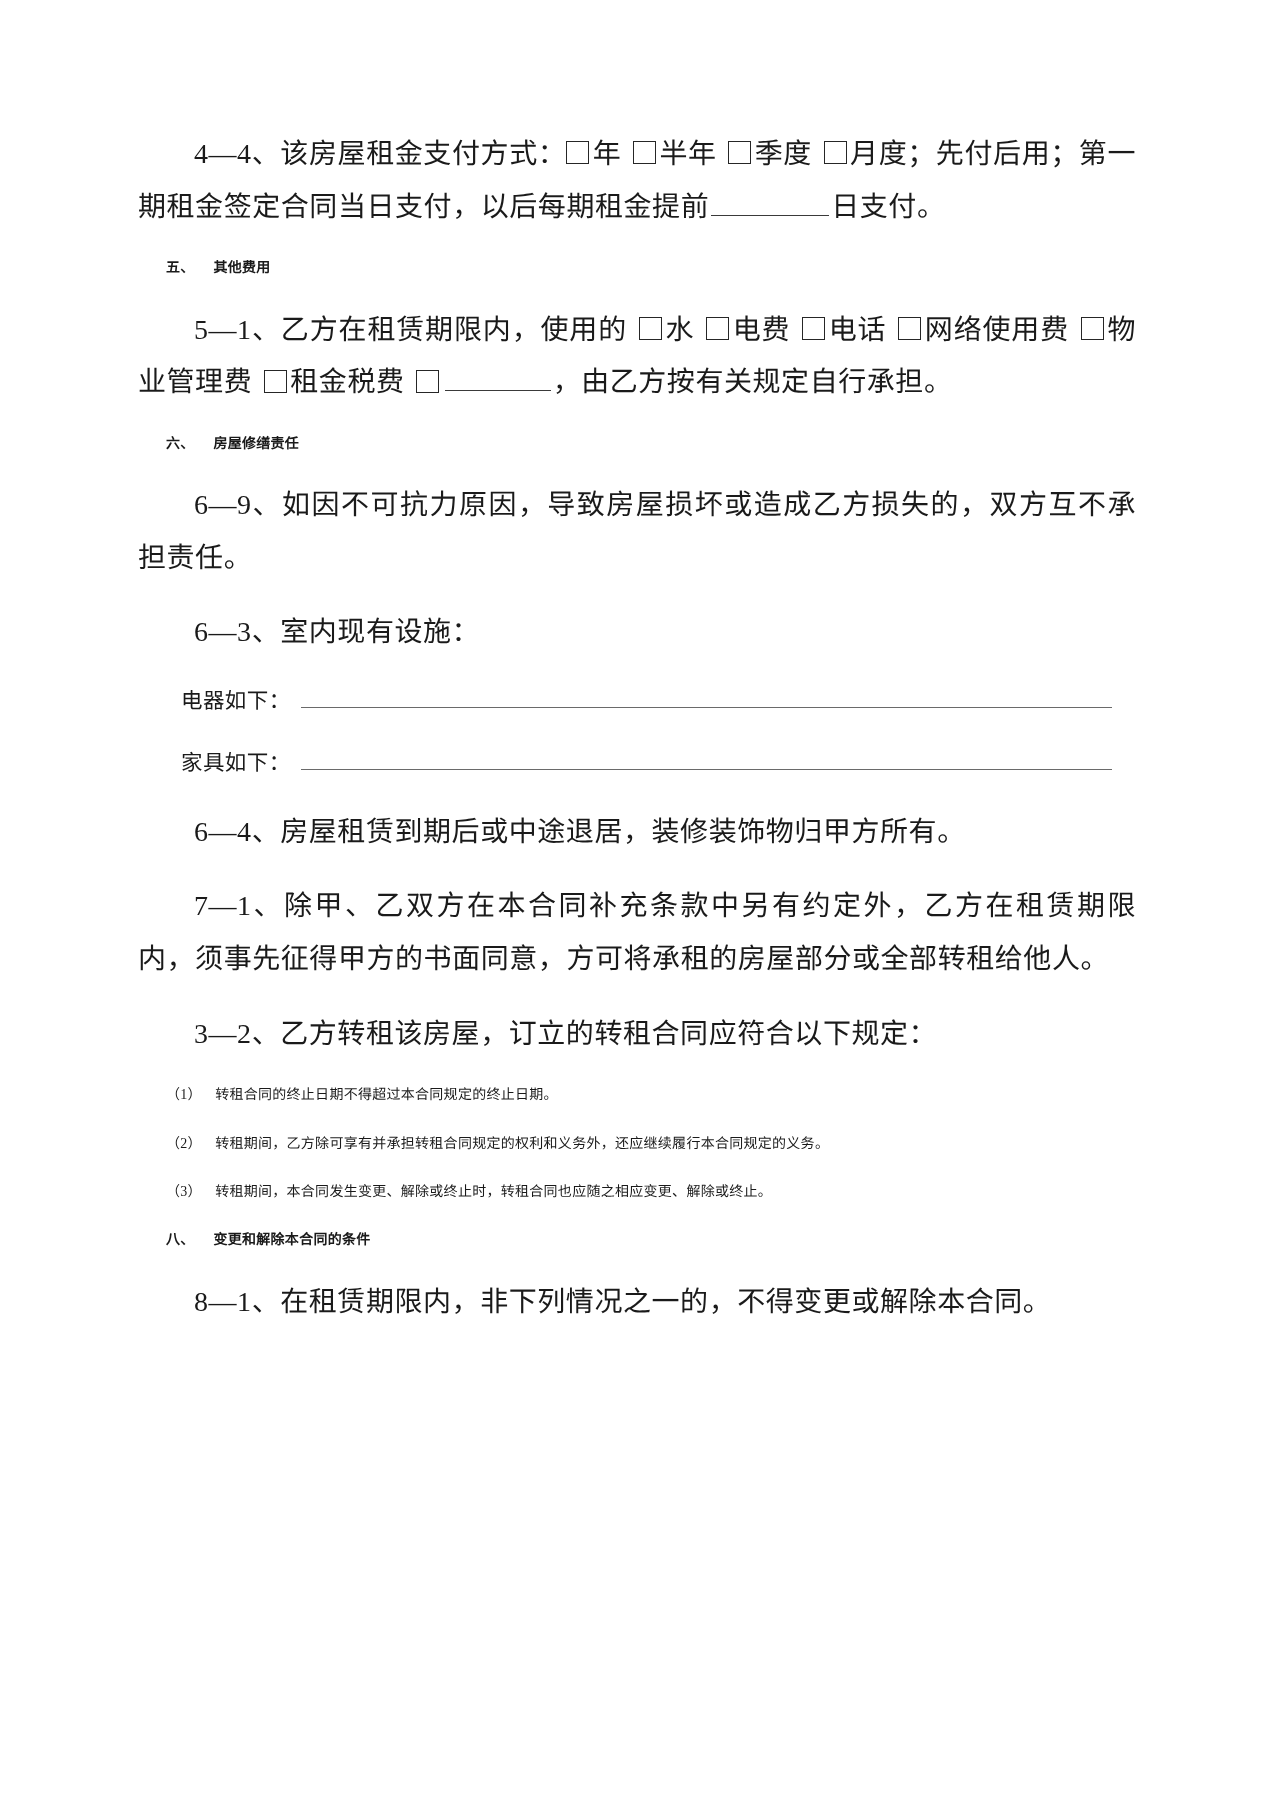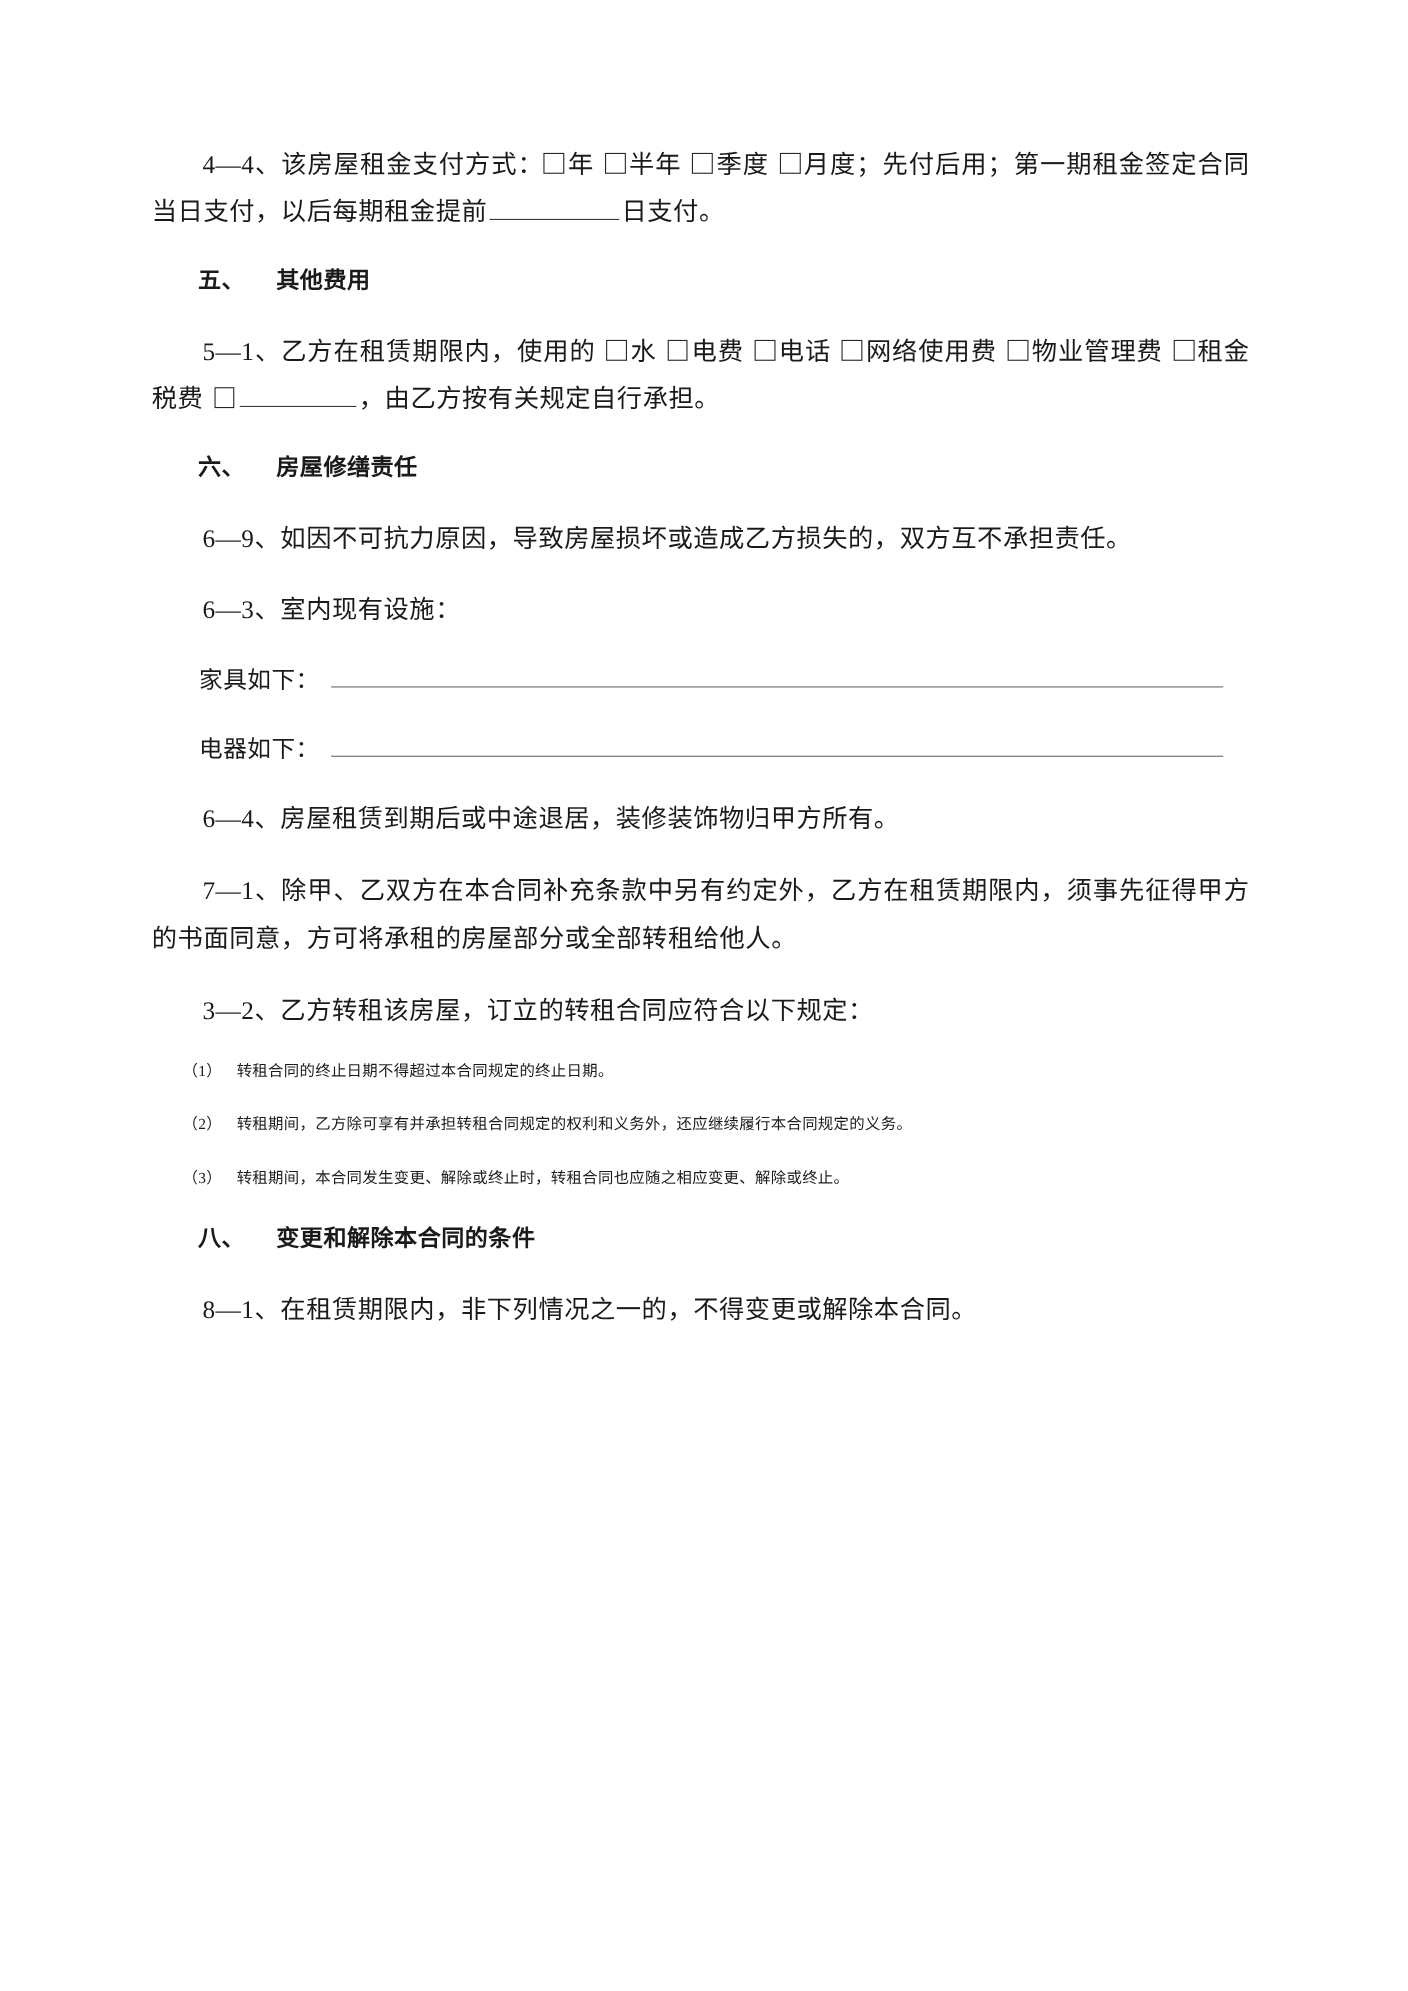--- a/index.html
+++ b/index.html
@@ -23,32 +23,32 @@
   }
   .page-body {
     position: absolute;
     left: 138px;
     top: 128px;
     width: 1012px;
   }
 
   
   .para {
-    font-size: 23px;
+    font-size: 28px;
     line-height: 1.88;
     text-align: justify;
     text-justify: inter-ideograph;
     text-indent: 2em;
     margin: 0 14px 22px 0;
     letter-spacing: 0.02em;
     word-break: break-all;
   }
 
   .heading {
-    font-size: 21px;
+    font-size: 14px;
     line-height: 1.88;
     font-weight: bold;
     text-indent: 2em;
     margin: 0 0 22px 0;
     letter-spacing: 0.02em;
   }
   .heading .hd-num { margin-right: 0.2em; }
   .heading .hd-gap { display: inline-block; width: 1.15em; }
 
   .item {
@@ -118,26 +118,26 @@
     <p class="para"><span>5—1、</span><span>乙方在租赁期限内，使用的</span><span class="cb-sp"></span><span class="cb"></span><span>水</span><span class="cb-sp"></span><span class="cb"></span><span>电费</span><span class="cb-sp"></span><span class="cb"></span><span>电话</span><span class="cb-sp"></span><span class="cb"></span><span>网络使用费</span><span class="cb-sp"></span><span class="cb"></span><span>物业管理费</span><span class="cb-sp"></span><span class="cb"></span><span>租金税费</span><span class="cb-sp"></span><span class="cb"></span><span class="blank blank-w2"></span><span>，由乙方按有关规定自行承担。</span></p>
 
     <p class="heading"><span class="hd-num">六、</span><span class="hd-gap"></span><span>房屋修缮责任</span></p>
 
 
     <p class="para"><span>6—9、</span><span>如因不可抗力原因，导致房屋损坏或造成乙方损失的，双方互不承担责任。</span></p>
 
     <p class="para"><span>6—3、</span><span>室内现有设施：</span></p>
 
     <div class="fill-row">
-      <span class="fr-label">家具如下：</span>
+      <span class="fr-label">电器如下：</span>
       <span class="fr-rule"></span>
     </div>
 
     <div class="fill-row">
-      <span class="fr-label">电器如下：</span>
+      <span class="fr-label">家具如下：</span>
       <span class="fr-rule"></span>
     </div>
 
     <p class="para"><span>6—4、</span><span>房屋租赁到期后或中途退居，装修装饰物归甲方所有。</span></p>
 
 
     <p class="para"><span>7—1、</span><span>除甲、乙双方在本合同补充条款中另有约定外，乙方在租赁期限内，须事先征得甲方的书面同意，方可将承租的房屋部分或全部转租给他人。</span></p>
 
     <p class="para"><span>3—2、</span><span>乙方转租该房屋，订立的转租合同应符合以下规定：</span></p>
 

